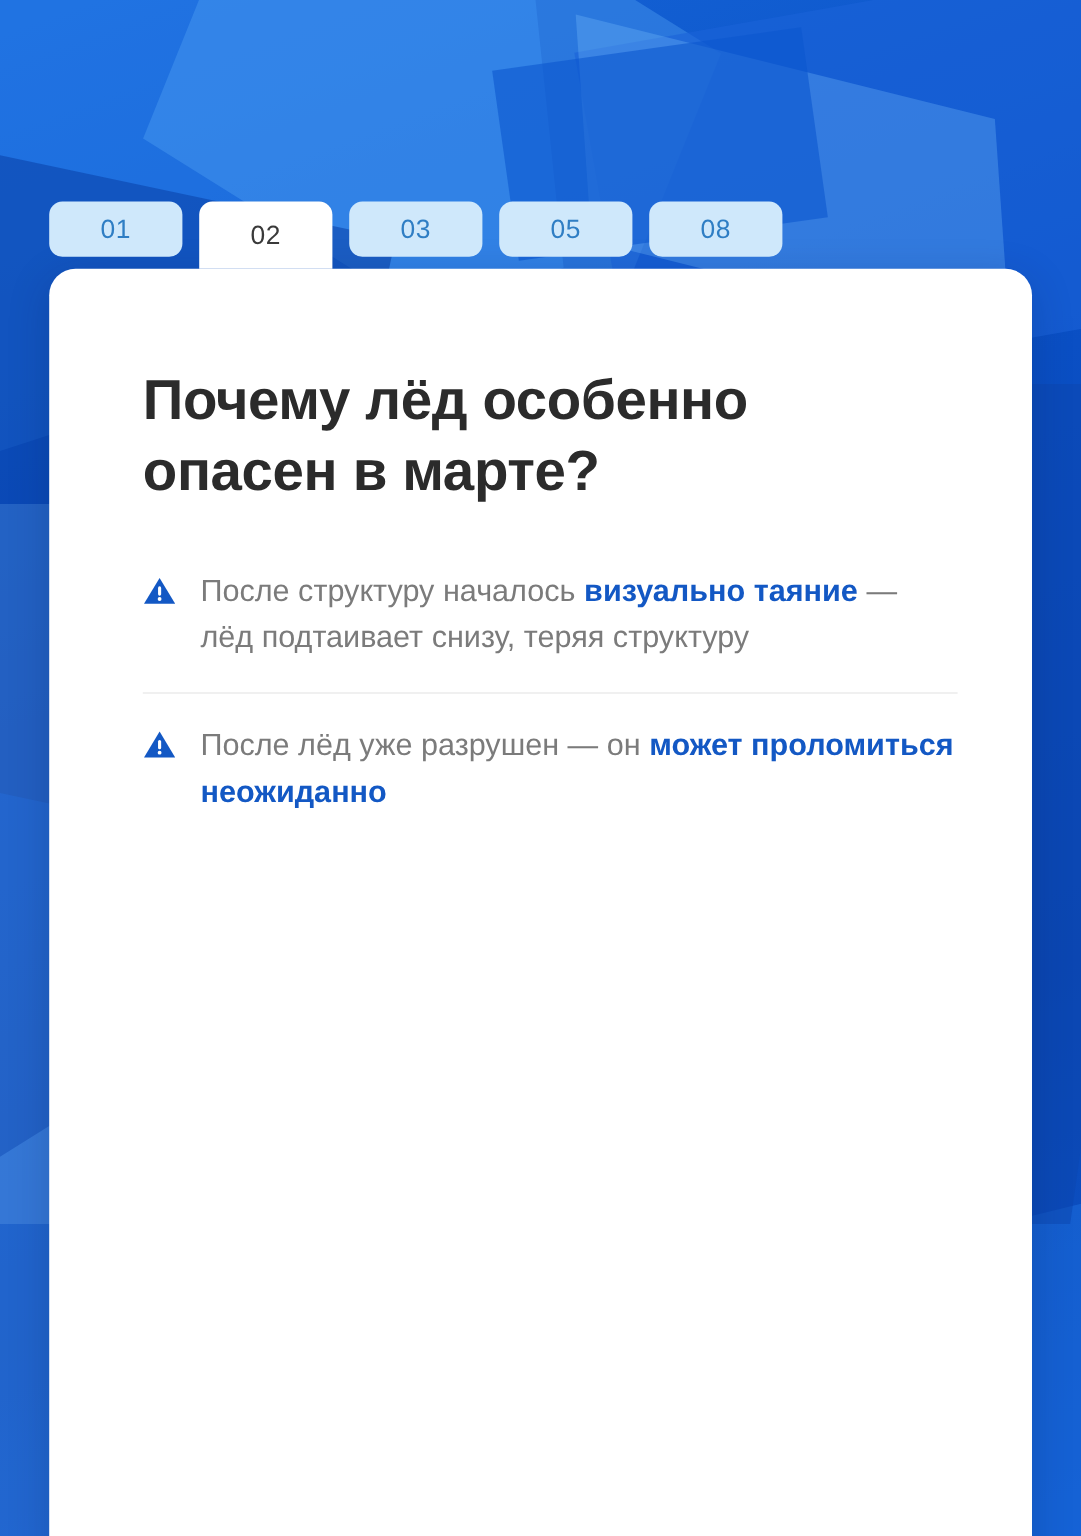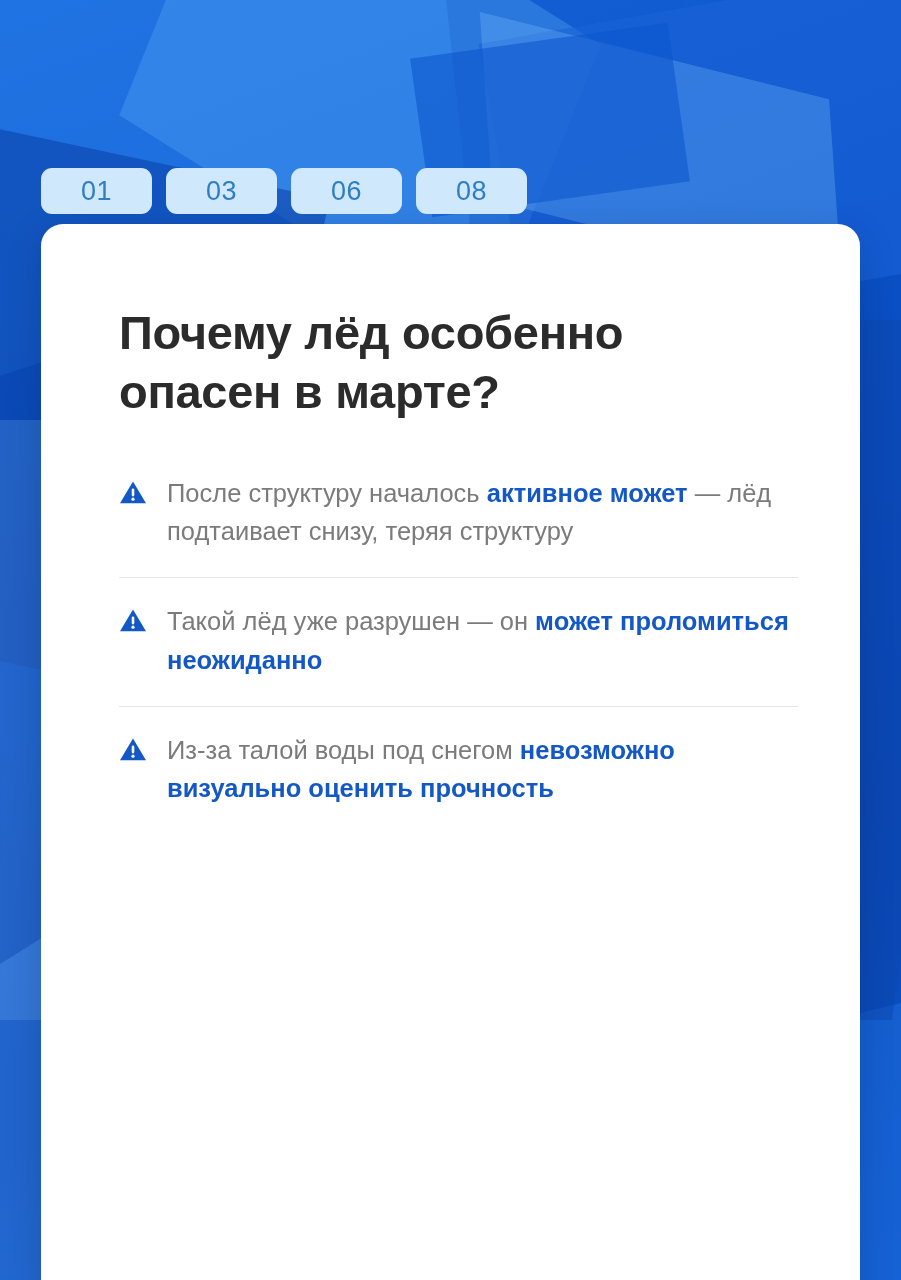--- a/index.html
+++ b/index.html
@@ -113,21 +113,21 @@
     display: flex;
     gap: 14px;
     z-index: 5;
   }
   .tab {
     width: 111px;
     height: 46px;
     border-radius: 11px;
     background: #cfe8fb;
     color: #2f7ec4;
-    font-size: 27px;
+    font-size: 22px;
     letter-spacing: .5px;
     display: flex;
     align-items: center;
     justify-content: center;
     cursor: pointer;
     user-select: none;
   }
   .tab.active {
     background: #ffffff;
     color: #3a3a3a;
@@ -209,62 +209,53 @@
     <div class="shard s7"></div>
     <div class="shard s8"></div>
     <div class="shard s9"></div>
     <div class="shard s10"></div>
     <div class="shard s11"></div>
     <div class="shard s12"></div>
   </div>
 
   <div class="tabs">
     <div class="tab">01</div>
+    <div class="tab active">02</div>
     <div class="tab">03</div>
-    <div class="tab">06</div>
+    <div class="tab">05</div>
     <div class="tab">08</div>
   </div>
 
   <div class="card">
     <div class="card-inner">
       <h1 class="title">Почему лёд особенно опасен в марте?</h1>
 
       <div class="list">
 
         <div class="item">
           <span class="ico">
             <svg width="28" height="25" viewBox="0 0 28 25" aria-hidden="true">
               <path d="M14 1.6 L27 23.2 H1 Z" fill="#1358c4"></path>
               <rect x="12.7" y="8.6" width="2.6" height="7.8" rx="1.3" fill="#ffffff"></rect>
               <circle cx="14" cy="19.2" r="1.6" fill="#ffffff"></circle>
             </svg>
           </span>
-          <div class="text"><span>После структуру началось </span><b>активное может</b><span> — лёд подтаивает снизу, теряя структуру</span></div>
+          <div class="text"><span>После структуру началось </span><b>визуально таяние</b><span> — лёд подтаивает снизу, теряя структуру</span></div>
         </div>
 
 
         <div class="item">
           <span class="ico">
             <svg width="28" height="25" viewBox="0 0 28 25" aria-hidden="true">
               <path d="M14 1.6 L27 23.2 H1 Z" fill="#1358c4"></path>
               <rect x="12.7" y="8.6" width="2.6" height="7.8" rx="1.3" fill="#ffffff"></rect>
               <circle cx="14" cy="19.2" r="1.6" fill="#ffffff"></circle>
             </svg>
           </span>
-          <div class="text"><span>Такой лёд уже разрушен — он </span><b>может проломиться неожиданно</b></div>
+          <div class="text"><span>После лёд уже разрушен — он </span><b>может проломиться неожиданно</b></div>
         </div>
 
-        <div class="item">
-          <span class="ico">
-            <svg width="28" height="25" viewBox="0 0 28 25" aria-hidden="true">
-              <path d="M14 1.6 L27 23.2 H1 Z" fill="#1358c4"></path>
-              <rect x="12.7" y="8.6" width="2.6" height="7.8" rx="1.3" fill="#ffffff"></rect>
-              <circle cx="14" cy="19.2" r="1.6" fill="#ffffff"></circle>
-            </svg>
-          </span>
-          <div class="text"><span>Из-за талой воды под снегом </span><b>невозможно визуально оценить прочность</b></div>
-        </div>
 
       </div>
     </div>
   </div>
 
 </div>
 
 </body></html>

